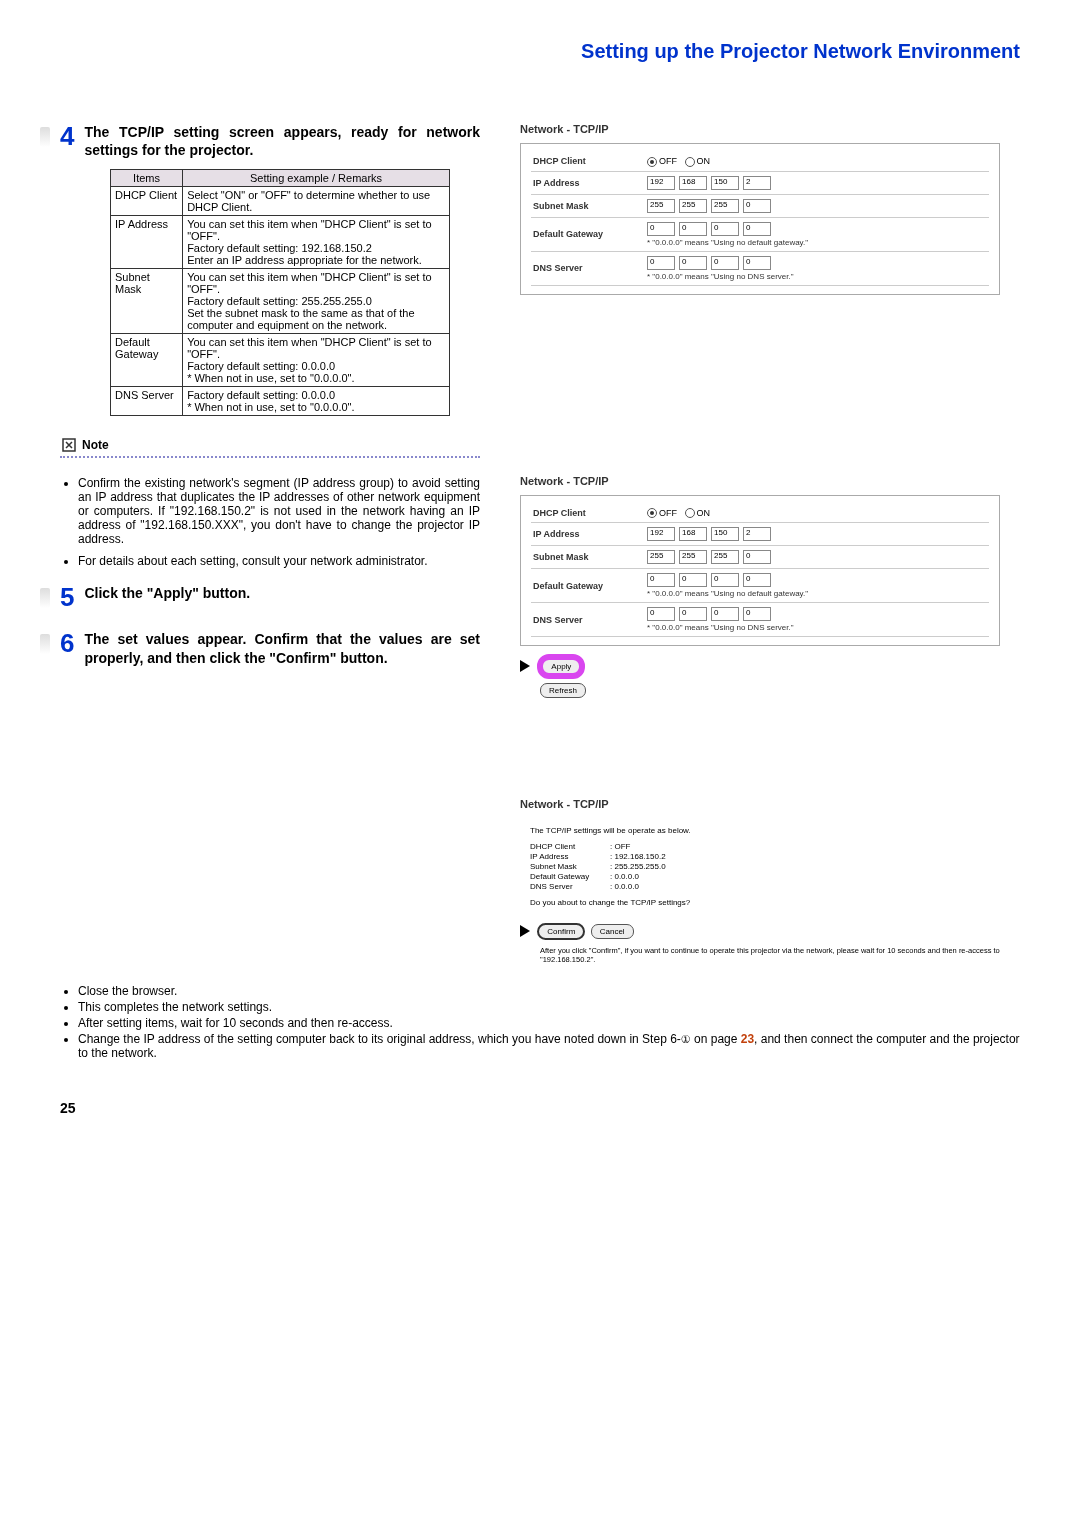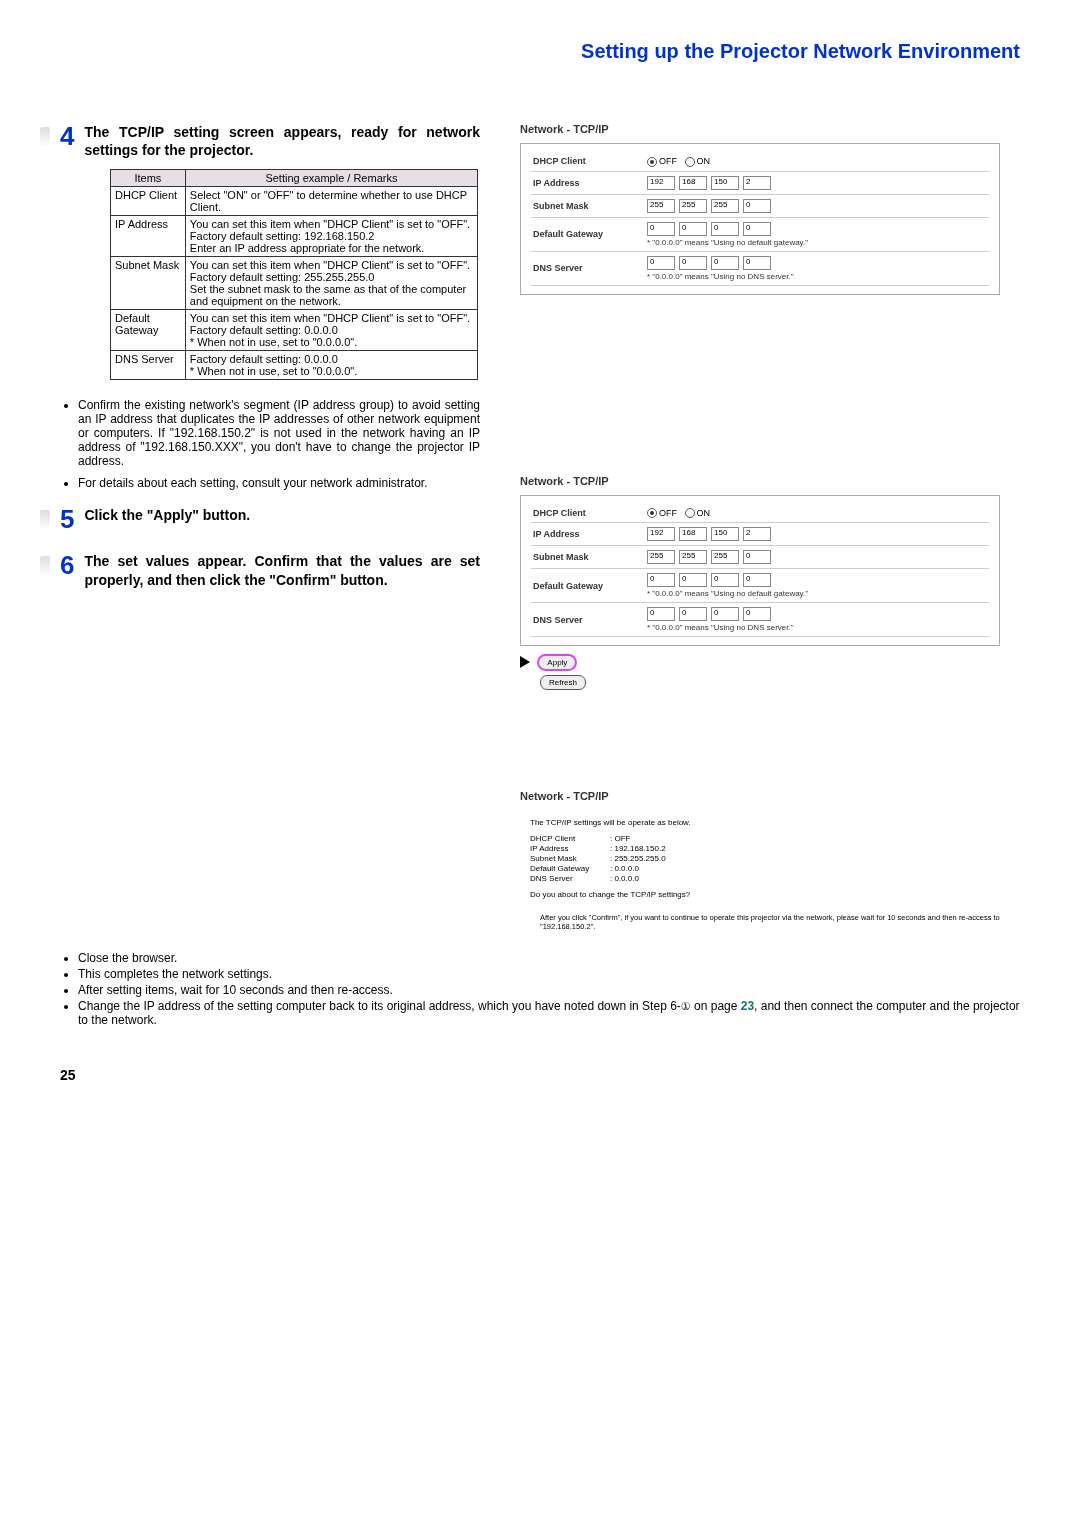--- a/index.html
+++ b/index.html
@@ -50,21 +50,21 @@
     border-radius: 2px;
   }
   .step-heading {
     font-weight: bold;
     font-size: 14px;
     line-height: 1.3;
     text-align: justify;
   }
   .items-table {
     border-collapse: collapse;
-    width: 368px;
+    width: 340px;
     margin-left: 50px;
     font-size: 11px;
     margin-top: 6px;
   }
   .items-table th {
     background: #e6dfe6;
     border: 1px solid #333;
     padding: 2px 4px;
     font-weight: normal;
   }
@@ -161,21 +161,21 @@
   }
   .apply-btn, .refresh-btn, .confirm-btn, .cancel-btn {
     border: 1px solid #555;
     background: #eee;
     font-size: 8px;
     padding: 2px 8px;
     border-radius: 7px;
     display: inline-block;
     margin: 4px 2px 0 0;
   }
-  .apply-btn { border: 2px solid #d946ef; border-radius: 12px; }
+  .apply-btn { border: 6px solid #d946ef; border-radius: 12px; }
   .confirm-btn { border: 2px solid #333; border-radius: 12px; }
   .arrow {
     display: inline-block;
     width: 0;
     height: 0;
     border-top: 6px solid transparent;
     border-bottom: 6px solid transparent;
     border-left: 10px solid #000;
     margin-right: 4px;
     vertical-align: middle;
@@ -196,21 +196,21 @@
     margin-top: 20px;
     clear: both;
   }
   .bottom-list li { margin-bottom: 2px; }
   .page-num {
     text-align: left;
     font-weight: bold;
     font-size: 14px;
     margin-top: 40px;
   }
-  .page-link { color: #0f766e; font-weight: bold; }
+  .page-link { color: #c2410c; font-weight: bold; }
   .circled { display: inline-block; font-size: 11px; }
 </style>
 </head>
 <body>
 
 <div class="page-title">Setting up the Projector Network Environment</div>
 
 <div class="main-layout">
   <div class="left-col">
 
@@ -248,20 +248,26 @@
 * When not in use, set to "0.0.0.0".</td>
           </tr>
       <tr>
             <td>DNS Server</td>
             <td style="white-space:pre-line">Factory default setting: 0.0.0.0
 * When not in use, set to "0.0.0.0".</td>
           </tr>
     </tbody>
       </table>
 
+    <div class="note-header">
+      <svg class="note-ico" viewBox="0 0 24 24">
+          <path d="M4 4 L20 4 L20 20 L4 20 Z M8 8 L16 16 M8 16 L16 8" stroke="#333" fill="none" stroke-width="2"></path>
+        </svg>
+      <span>Note</span>
+    </div>
     <ul class="note-list">
       <li>Confirm the existing network's segment (IP address group) to avoid setting an IP address that duplicates the IP addresses of other network equipment or computers. If "192.168.150.2" is not used in the network having an IP address of "192.168.150.XXX", you don't have to change the projector IP address.</li>
       <li>For details about each setting, consult your network administrator.</li>
     </ul>
 
     <div class="step" style="margin-top:16px">
       <div class="step-num"><span class="step-marker"></span><span>5</span></div>
       <div class="step-heading">Click the "Apply" button.</div>
     </div>
 
@@ -360,20 +366,25 @@
       <div>The TCP/IP settings will be operate as below.</div>
       <div style="height:6px"></div>
       <div class="confirm-line"><span style="display:inline-block;width:80px">DHCP Client</span><span>: OFF</span></div>
       <div class="confirm-line"><span style="display:inline-block;width:80px">IP Address</span><span>: 192.168.150.2</span></div>
       <div class="confirm-line"><span style="display:inline-block;width:80px">Subnet Mask</span><span>: 255.255.255.0</span></div>
       <div class="confirm-line"><span style="display:inline-block;width:80px">Default Gateway</span><span>: 0.0.0.0</span></div>
       <div class="confirm-line"><span style="display:inline-block;width:80px">DNS Server</span><span>: 0.0.0.0</span></div>
       <div style="height:6px"></div>
       <div>Do you about to change the TCP/IP settings?</div>
     </div>
+    <div>
+      <span class="arrow"></span>
+      <span class="confirm-btn">Confirm</span>
+      <span class="cancel-btn">Cancel</span>
+    </div>
     <div class="confirm-note" style="margin-left:20px">After you click "Confirm", if you want to continue to operate this projector via the network, please wait for 10 seconds and then re-access to "192.168.150.2".</div>
 
   </div>
 </div>
 
 <ul class="bottom-list">
   <li>Close the browser.</li>
   <li>This completes the network settings.</li>
   <li>After setting items, wait for 10 seconds and then re-access.</li>
   <li>

